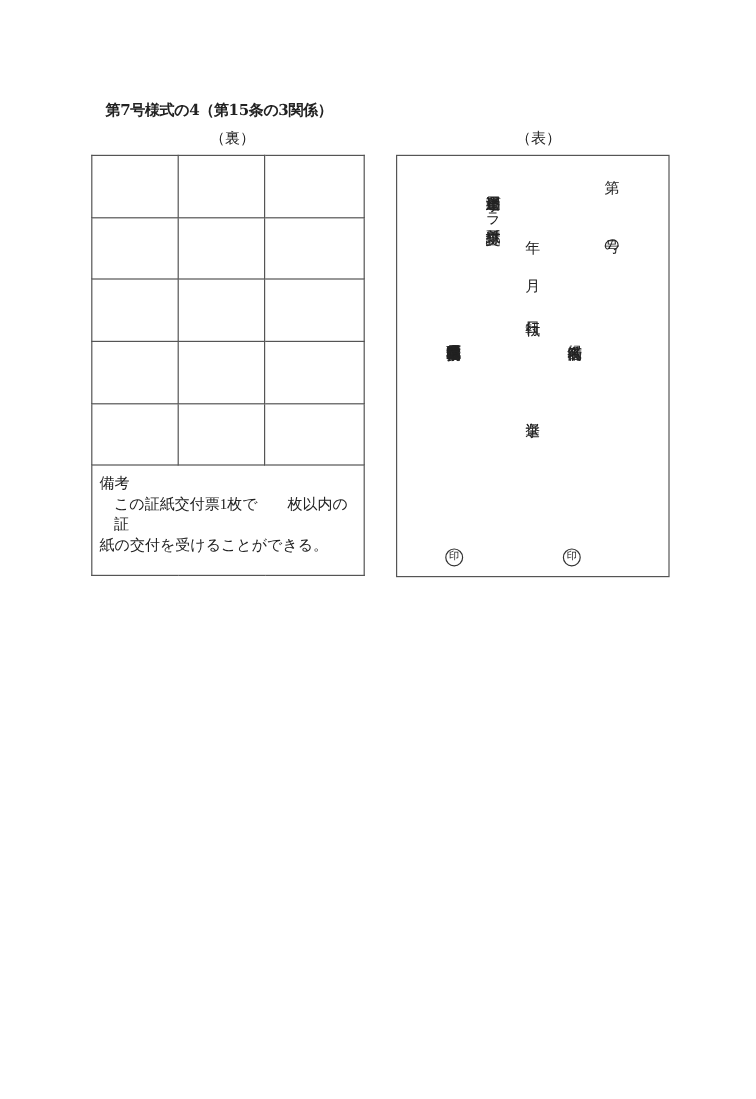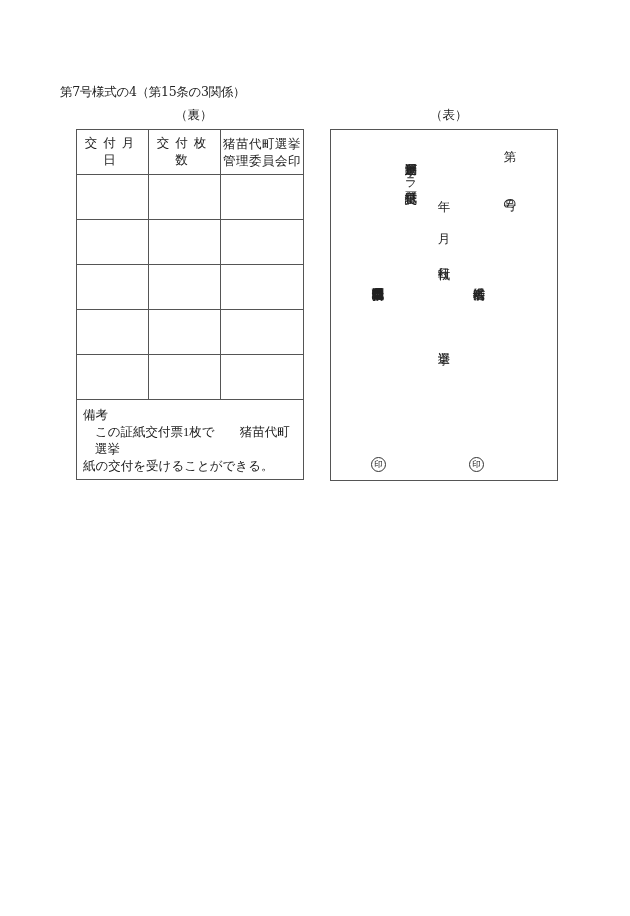--- a/index.html
+++ b/index.html
@@ -1,19 +1,19 @@
 <!DOCTYPE html>
 <html><head>
 <meta charset="utf-8">
 <style>
   html, body { margin:0; padding:0; background:#ffffff; }
   body { width:630px; height:916px; position:relative; overflow:hidden;
          font-family:"DejaVu Serif","Liberation Serif",serif; color:#222; }
   .abs { position:absolute; }
-  .form-title { left:60px; top:84px; font-size:12.5px; letter-spacing:-0.3px; white-space:nowrap; }
+  .form-title { left:88px; top:84px; font-size:12.5px; letter-spacing:-0.3px; white-space:nowrap;font-weight:bold; }
   .side-label { font-size:12.5px; top:107px; white-space:nowrap; }
   .back-table { left:76px; top:129px; width:227px; height:351px; border-collapse:collapse; table-layout:fixed; }
   .back-table td { border:1px solid #555; padding:0; font-size:12.5px; text-align:center; vertical-align:middle; }
   .hdr td { height:44px; }
   .row td { height:44px; }
   .hdr .spaced { letter-spacing:6px; }
   .hdr .seal-col { line-height:17px; font-size:12.5px; letter-spacing:0.5px; }
   .notes-cell { text-align:left !important; vertical-align:top !important; padding:7px 6px 0 6px !important; line-height:17px; height:72px;font-family:Liberation Serif, serif; }
   .front-box { left:330px; top:129px; width:226px; height:350px; border:1px solid #555; }
   .vcol { position:absolute; writing-mode:vertical-rl; font-size:12.5px; line-height:14px; white-space:nowrap; }
@@ -28,28 +28,20 @@
 <div class="abs side-label" style="left:175px;">（裏）</div>
 <div class="abs side-label" style="left:430px;">（表）</div>
 
 <table class="abs back-table">
   <colgroup>
       <col style="width:72px">
       <col style="width:72px">
       <col style="width:83px">
     </colgroup>
   <tbody>
-      <tr class="hdr">
-    <td><span class="spaced">交付月日</span></td>
-    <td><span class="spaced">交付枚数</span></td>
-    <td class="seal-col">
-      <div>猪苗代町選挙</div>
-      <div>管理委員会印</div>
-    </td>
-  </tr>
   <tr class="row">
     <td></td>
     <td></td>
     <td></td>
   </tr>
   <tr class="row">
     <td></td>
     <td></td>
     <td></td>
   </tr>
@@ -64,21 +56,21 @@
     <td></td>
   </tr>
   <tr class="row">
     <td></td>
     <td></td>
     <td></td>
   </tr>
   <tr>
     <td colspan="3" class="notes-cell">
       <div>備考</div>
-      <div style="padding-left:12px;">この証紙交付票1枚で　　猪苗代町選挙</div>
+      <div style="padding-left:12px;">この証紙交付票1枚で　　枚以内の証</div>
       <div>紙の交付を受けることができる。</div>
     </td>
   </tr>
 </tbody>
   </table>
 
 <div class="abs front-box">
 
   <div class="vcol" style="left:172px; top:10px;">第</div>
   <div class="vcol" style="left:172px; top:60px;">号の</div>

